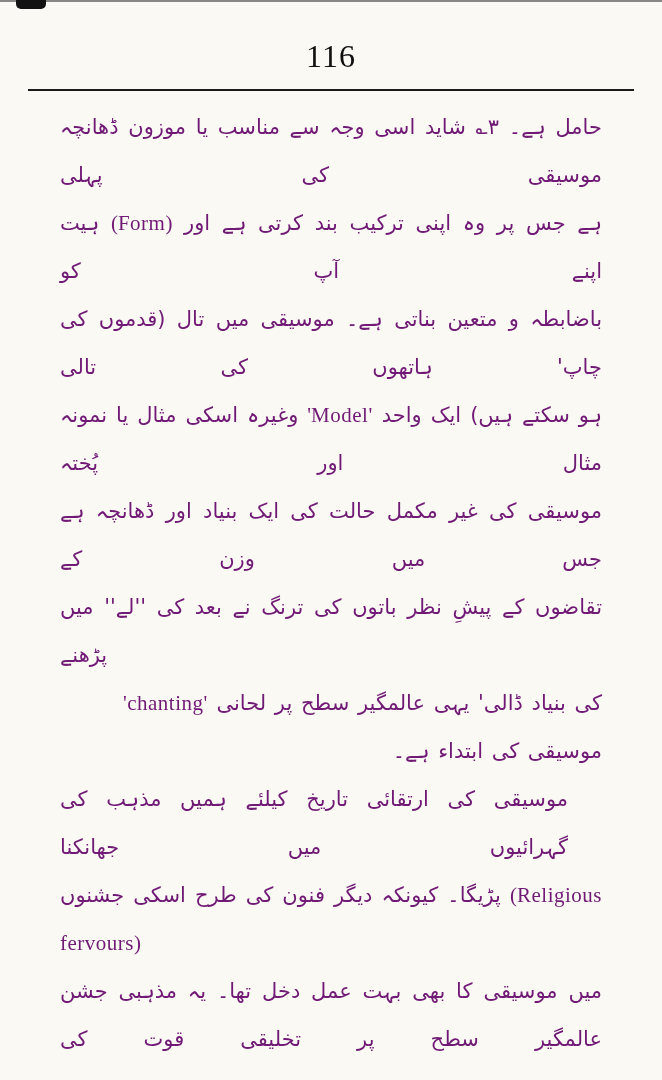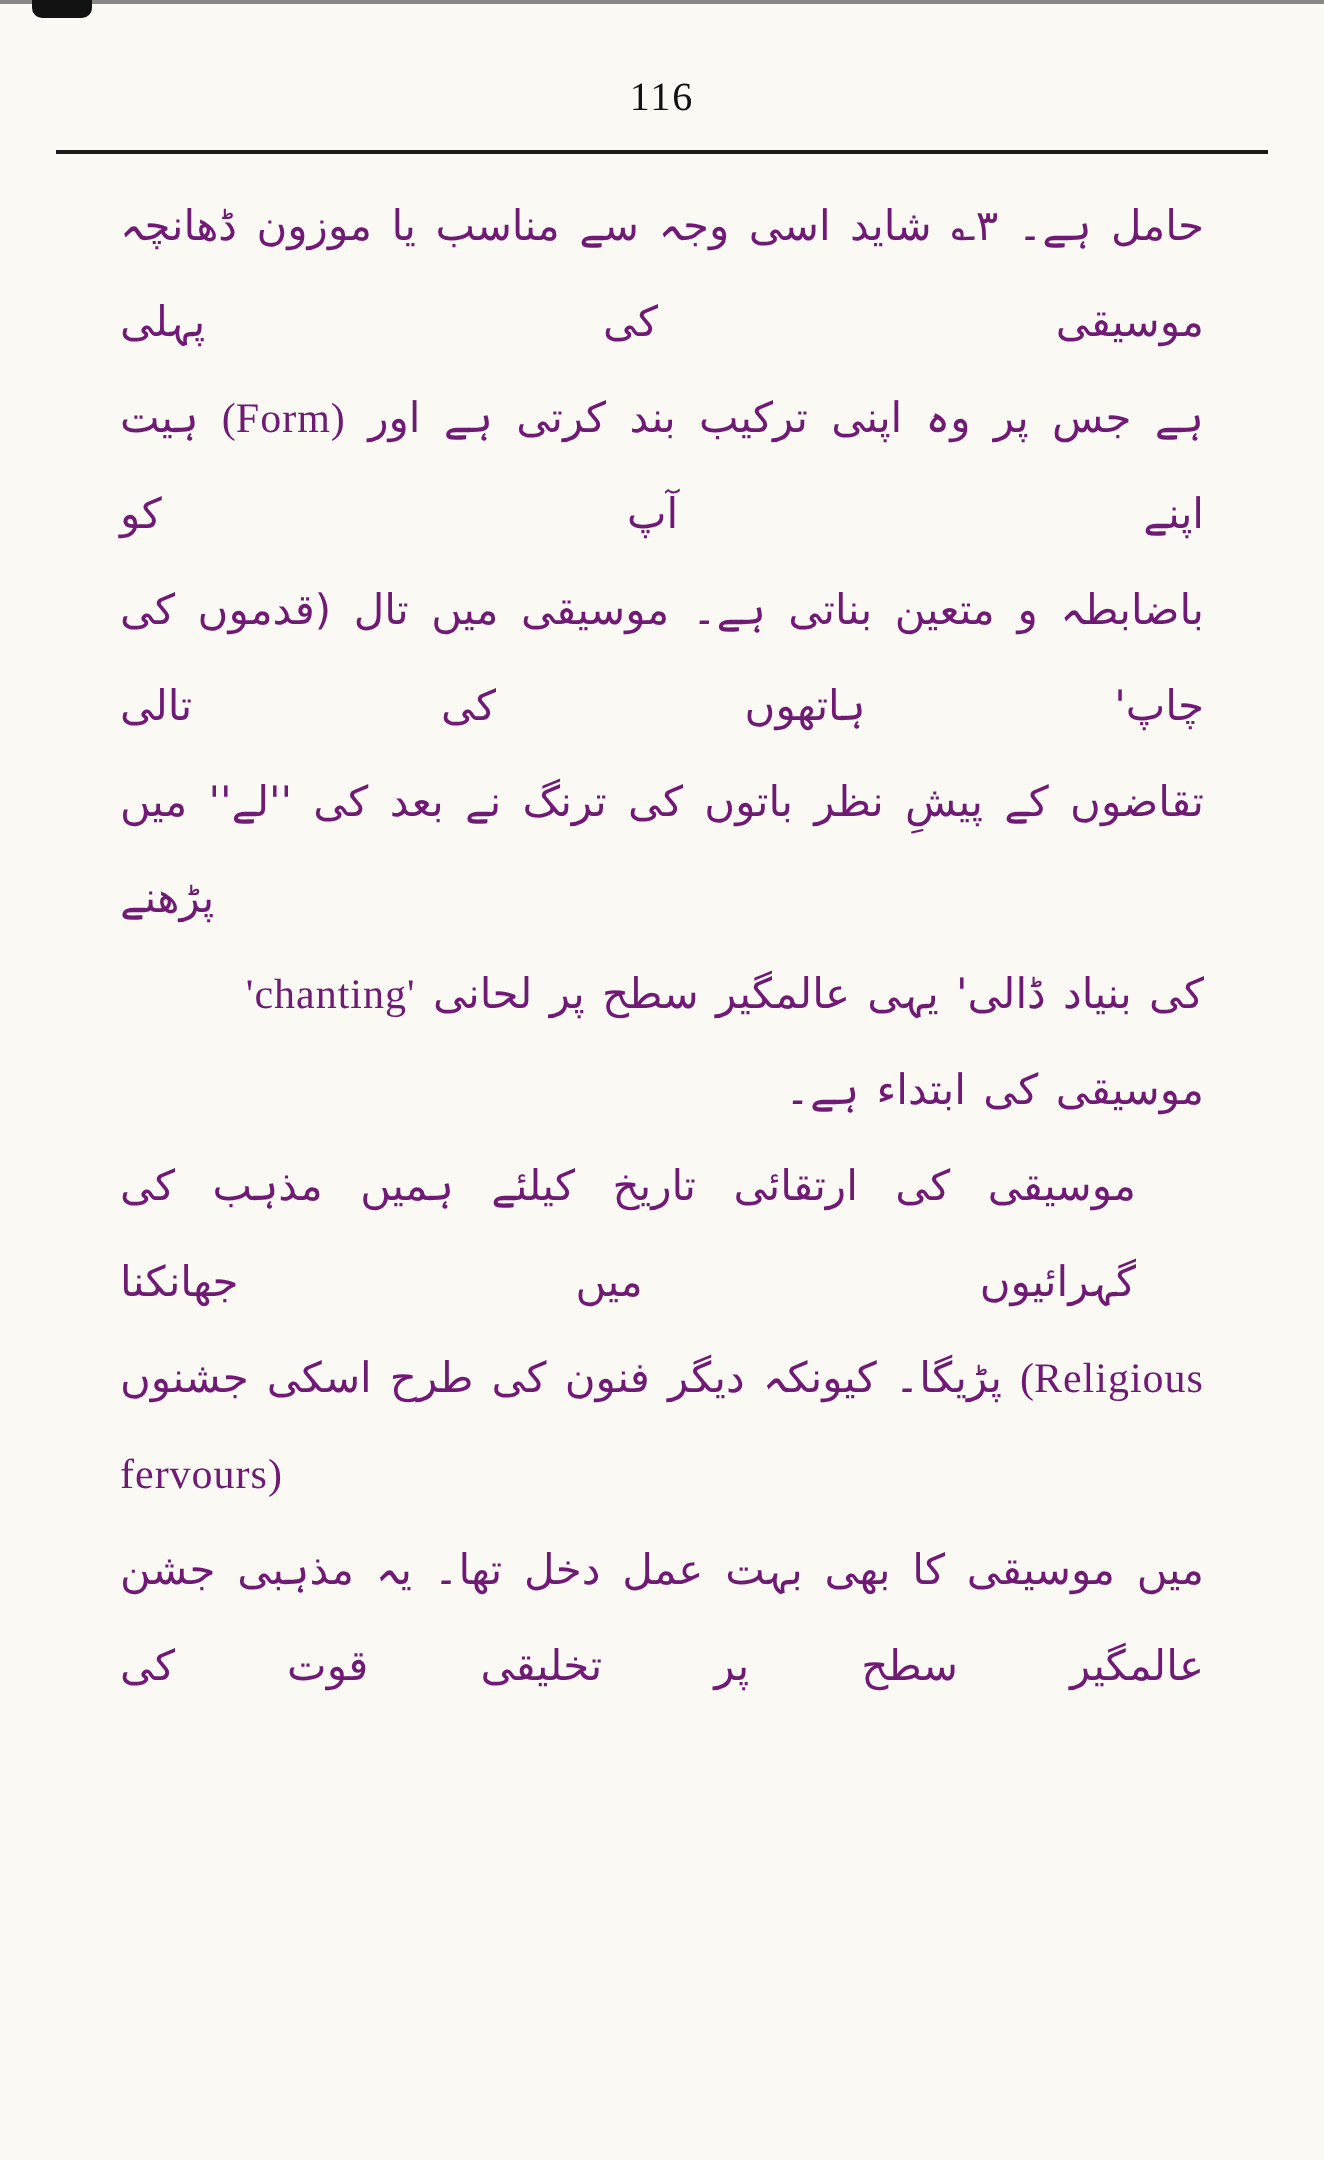--- a/index.html
+++ b/index.html
@@ -35,21 +35,21 @@
     width: 30px; height: 9px;
     background: #121212;
     border-radius: 0 0 5px 5px;
   }
   .header {
     padding-top: 38px;
     text-align: center;
   }
   .page-number {
     font-family: "Liberation Serif", serif;
-    font-size: 20px;
+    font-size: 32px;
     letter-spacing: 1px;
     color: #111;
   }
   .header-rule {
     width: 606px;
     margin: 14px auto 0 auto;
     border-top: 2px solid #1a1a1a;
     height: 0;
   }
   .text-block {
@@ -95,19 +95,21 @@
   <div class="header">
     <div class="page-number">116</div>
     <div class="header-rule"></div>
   </div>
 
   <div class="text-block">
 
   <div class="line justify"><span dir="rtl" class="seg-rtl">حامل ہے۔ ۳؎ شاید اسی وجہ سے مناسب یا موزون ڈھانچہ موسیقی کی پہلی</span></div>
       <div class="line justify"><span dir="rtl" class="seg-rtl">ہیت</span> <span dir="ltr" class="seg-ltr">(Form)</span> <span dir="rtl" class="seg-rtl">ہے جس پر وہ اپنی ترکیب بند کرتی ہے اور اپنے آپ کو</span></div>
       <div class="line justify"><span dir="rtl" class="seg-rtl">باضابطہ و متعین بناتی ہے۔ موسیقی میں تال (قدموں کی چاپ' ہاتھوں کی تالی</span></div>
+      <div class="line justify"><span dir="rtl" class="seg-rtl">وغیرہ اسکی مثال یا نمونہ</span> <span dir="ltr" class="seg-ltr">'Model'</span> <span dir="rtl" class="seg-rtl">ہو سکتے ہیں) ایک واحد مثال اور پُختہ</span></div>
+      <div class="line justify"><span dir="rtl" class="seg-rtl">موسیقی کی غیر مکمل حالت کی ایک بنیاد اور ڈھانچہ ہے جس میں وزن کے</span></div>
       <div class="line justify"><span dir="rtl" class="seg-rtl">تقاضوں کے پیشِ نظر باتوں کی ترنگ نے بعد کی ''لے'' میں پڑھنے</span></div>
       <div class="line right"><span dir="ltr" class="seg-ltr">'chanting'</span> <span dir="rtl" class="seg-rtl">کی بنیاد ڈالی' یہی عالمگیر سطح پر لحانی موسیقی کی ابتداء ہے۔</span></div>
       <div class="line justify indent"><span dir="rtl" class="seg-rtl">موسیقی کی ارتقائی تاریخ کیلئے ہمیں مذہب کی گہرائیوں میں جھانکنا</span></div>
       <div class="line justify"><span dir="rtl" class="seg-rtl">پڑیگا۔ کیونکہ دیگر فنون کی طرح اسکی جشنوں</span> <span dir="ltr" class="seg-ltr">(Religious fervours)</span></div>
       <div class="line justify"><span dir="rtl" class="seg-rtl">میں موسیقی کا بھی بہت عمل دخل تھا۔ یہ مذہبی جشن عالمگیر سطح پر تخلیقی قوت کی</span></div>
     </div>
 </div>
 
 </body></html>

